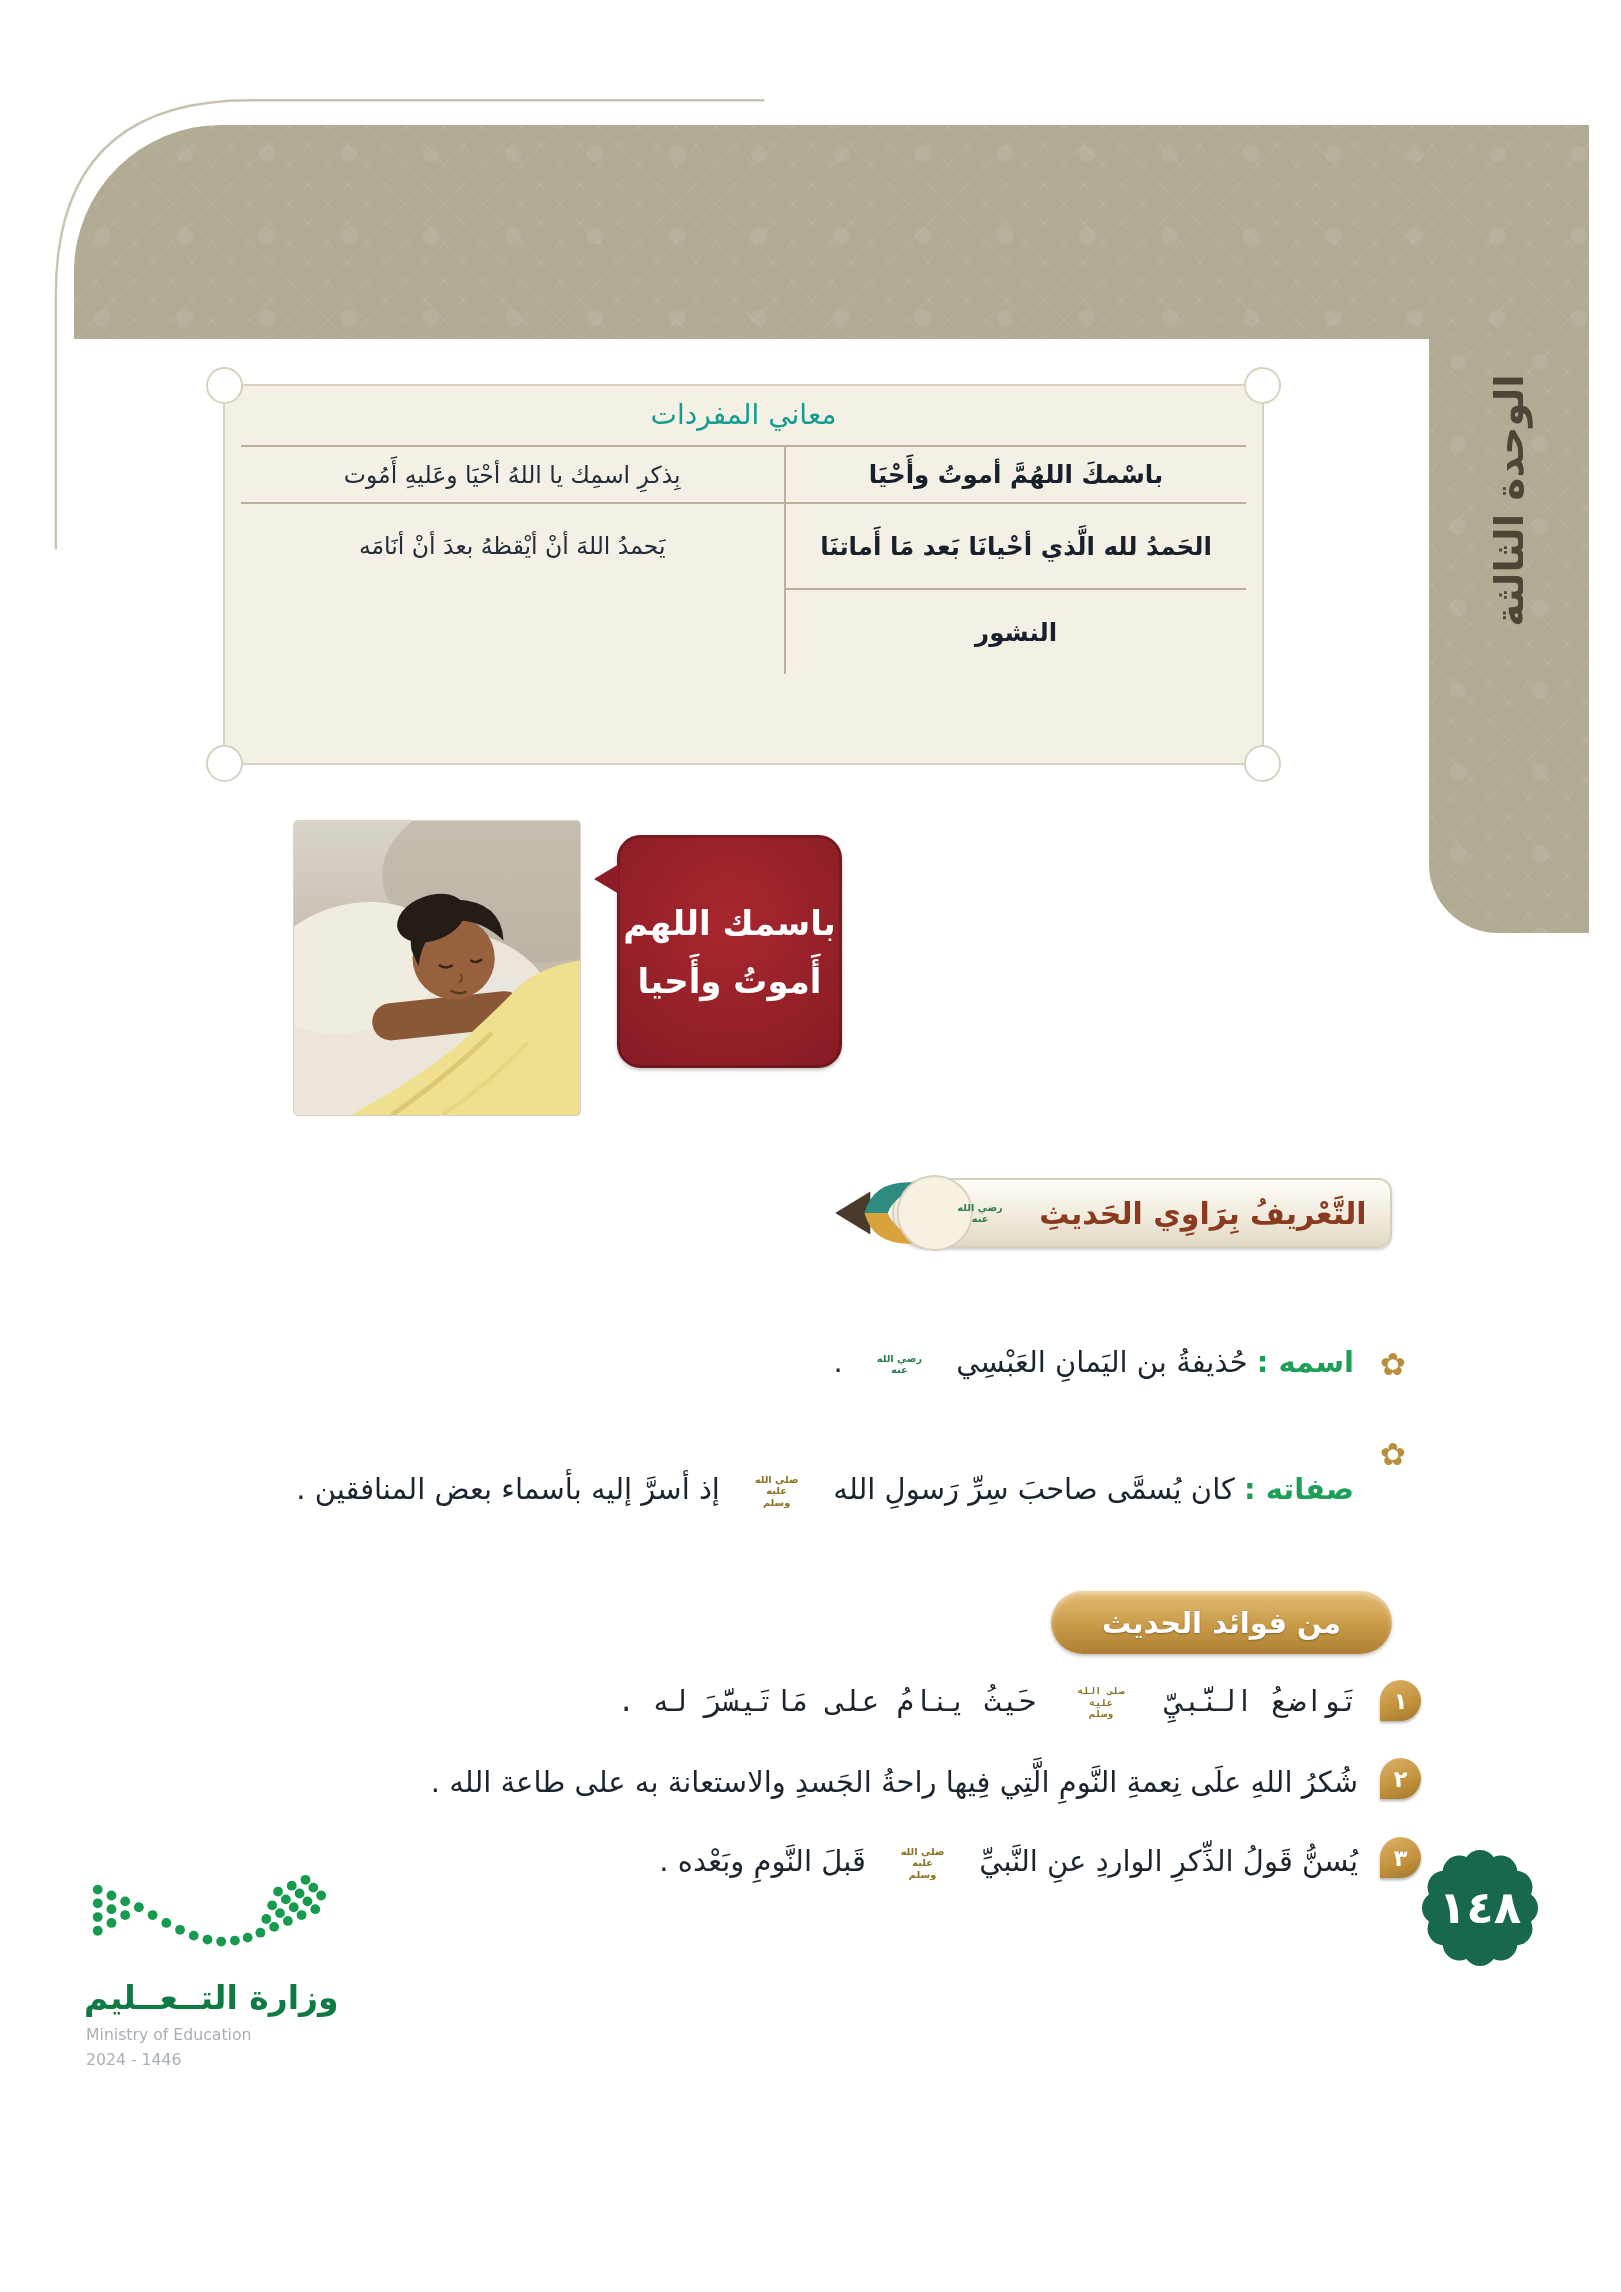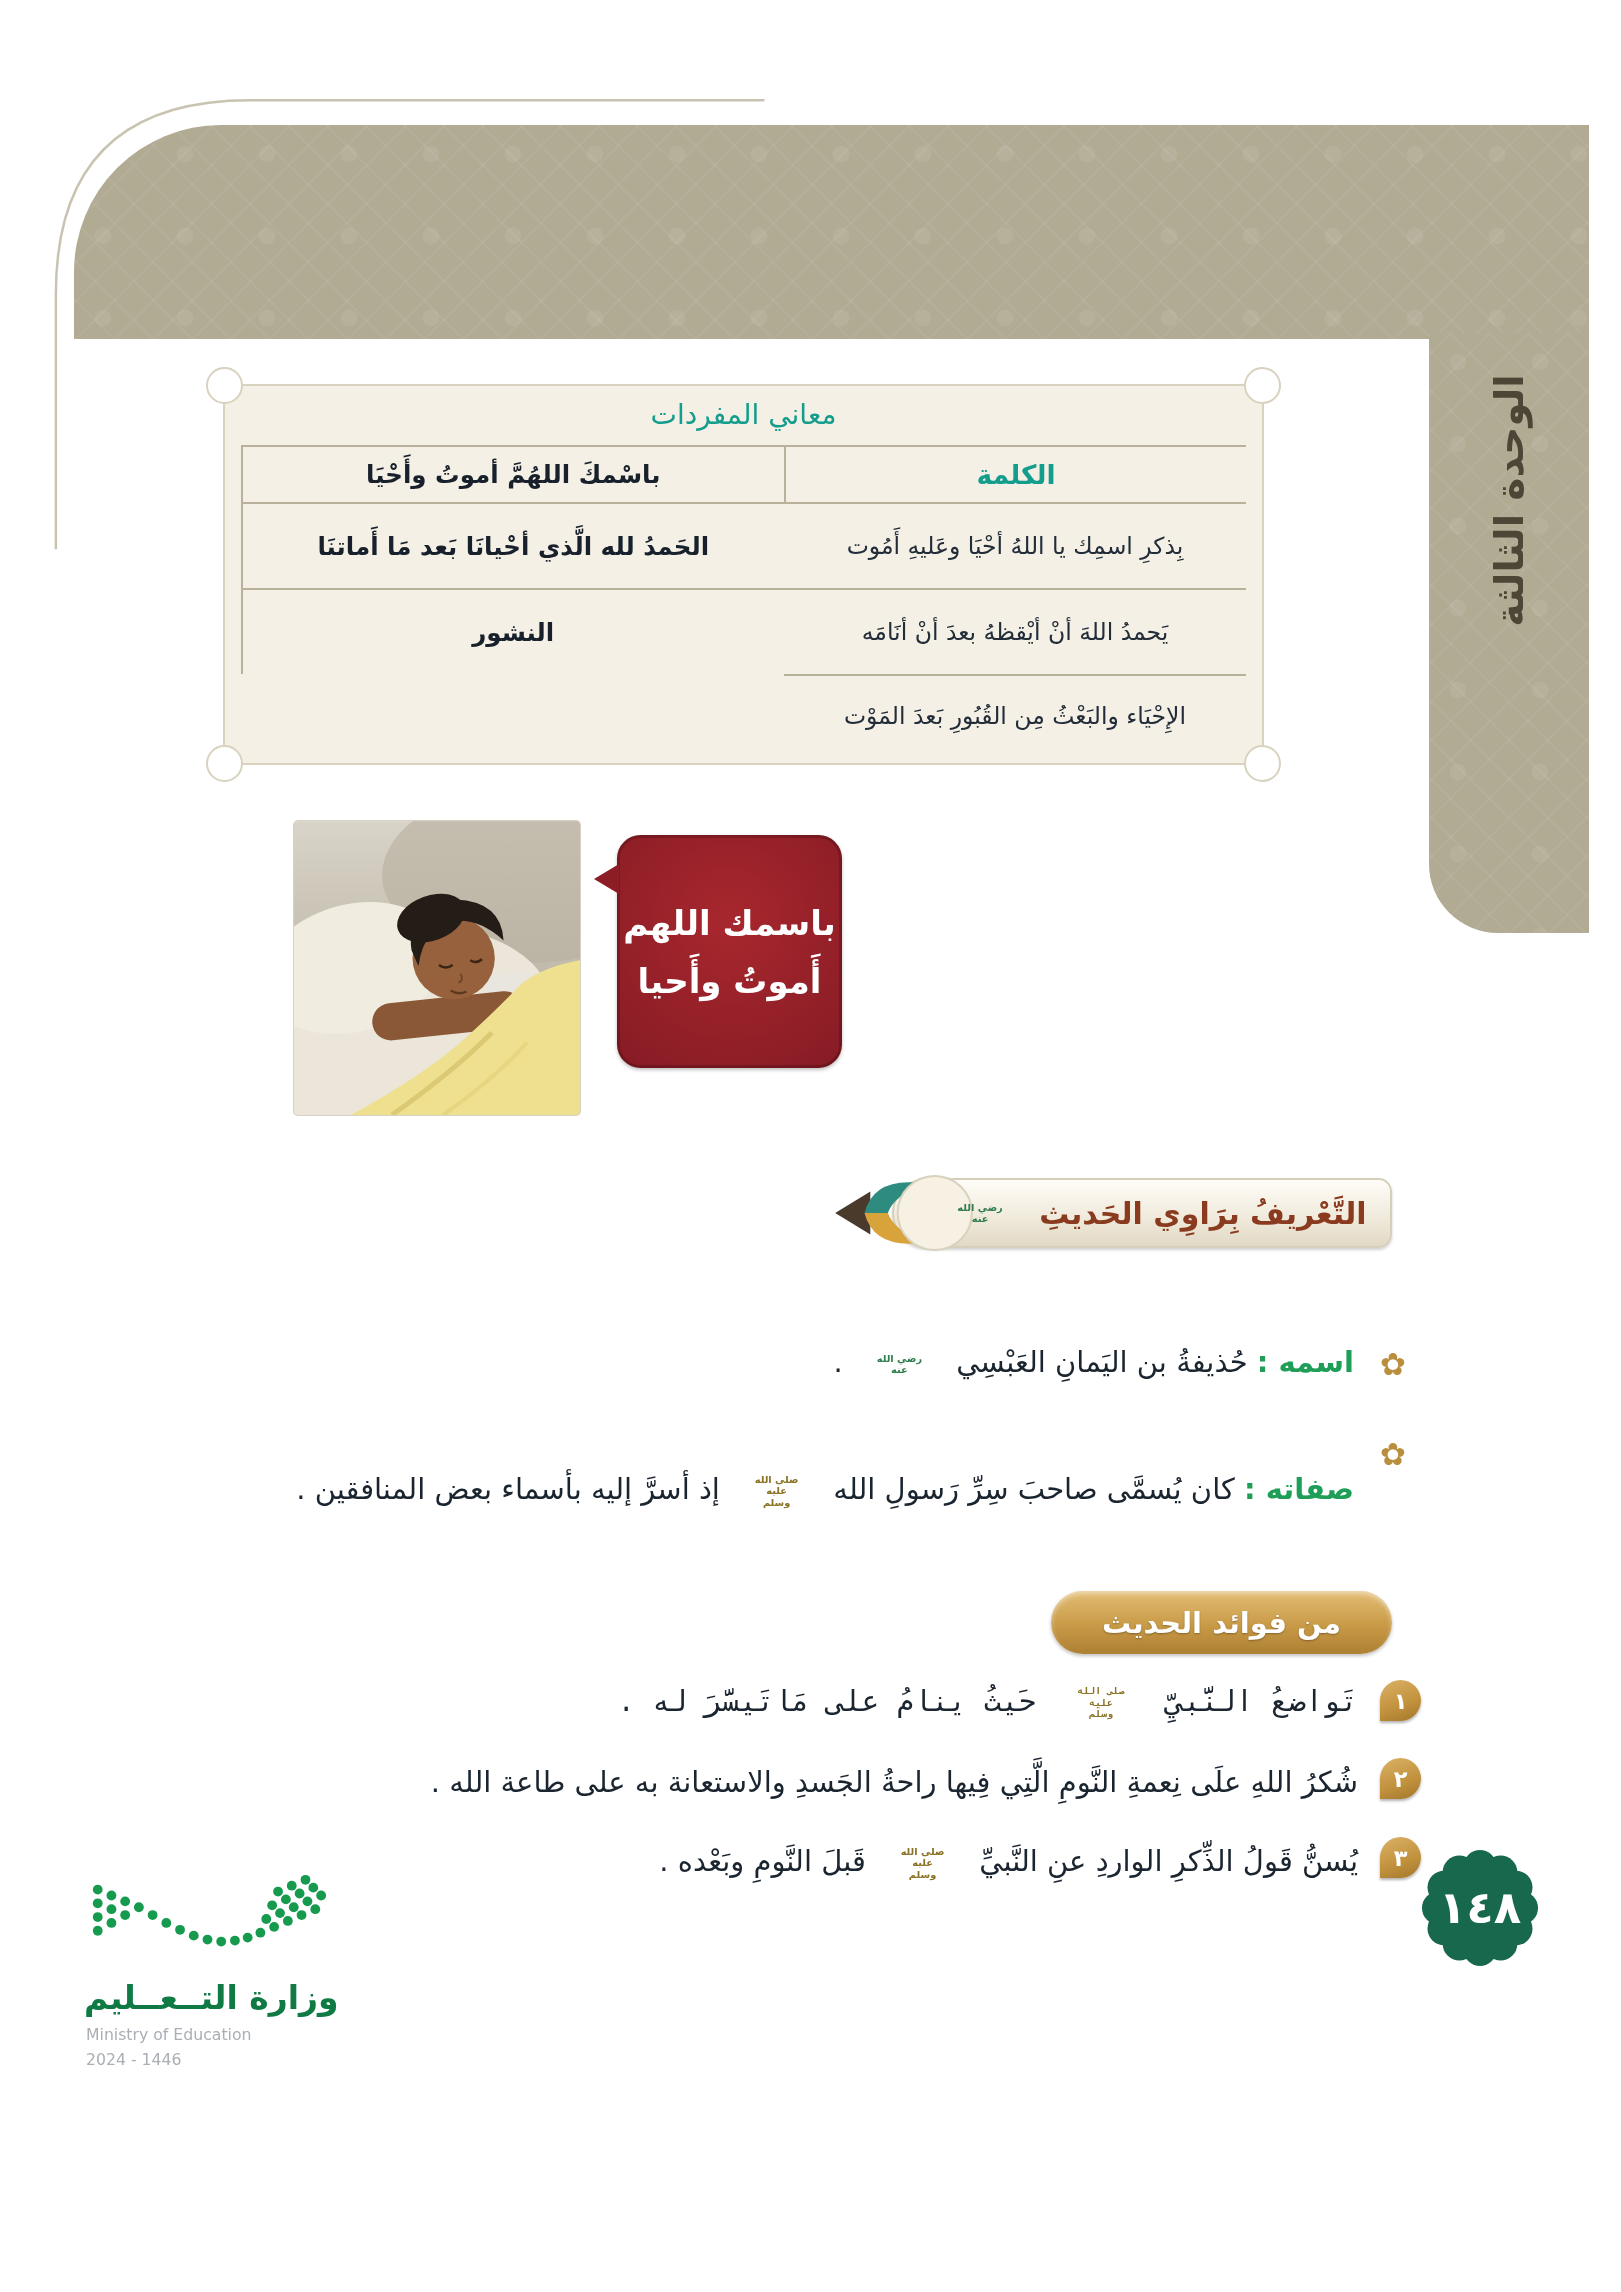--- a/index.html
+++ b/index.html
@@ -112,27 +112,25 @@
   <span>الوحدة الثالثة</span>
 </div>
 
 <section class="abs vocab-panel">
   <div class="notch n-tl"></div>
   <div class="notch n-tr"></div>
   <div class="notch n-bl"></div>
   <div class="notch n-br"></div>
   <div class="vocab-title">معاني المفردات</div>
   <div class="vocab-grid">
-    <div class="vc wcell vhead">الكلمة</div>
     <div class="vc wcell">باسْمكَ اللهُمَّ أموتُ وأَحْيَا</div>
     <div class="vc">بِذكرِ اسمِك يا اللهُ أحْيَا وعَليهِ أَمُوت</div>
     <div class="vc wcell">الحَمدُ لله الَّذي أحْيانَا بَعد مَا أَماتنَا</div>
     <div class="vc">يَحمدُ اللهَ أنْ أيْقظهُ بعدَ أنْ أنَامَه</div>
     <div class="vc wcell">النشور</div>
-    <div class="vc">الإِحْيَاء والبَعْثُ مِن القُبُورِ بَعدَ المَوْت</div>
   </div>
 </section>
 
 <div class="abs photo">
   <svg viewBox="0 0 292 300" width="286" height="294">
     <defs>
       <linearGradient id="pbg" x1="0" y1="0" x2="0" y2="1">
         <stop offset="0" stop-color="#d9d4c9"></stop>
           <stop offset="0.5" stop-color="#c2bbac"></stop>
           <stop offset="1" stop-color="#a99f90"></stop>

